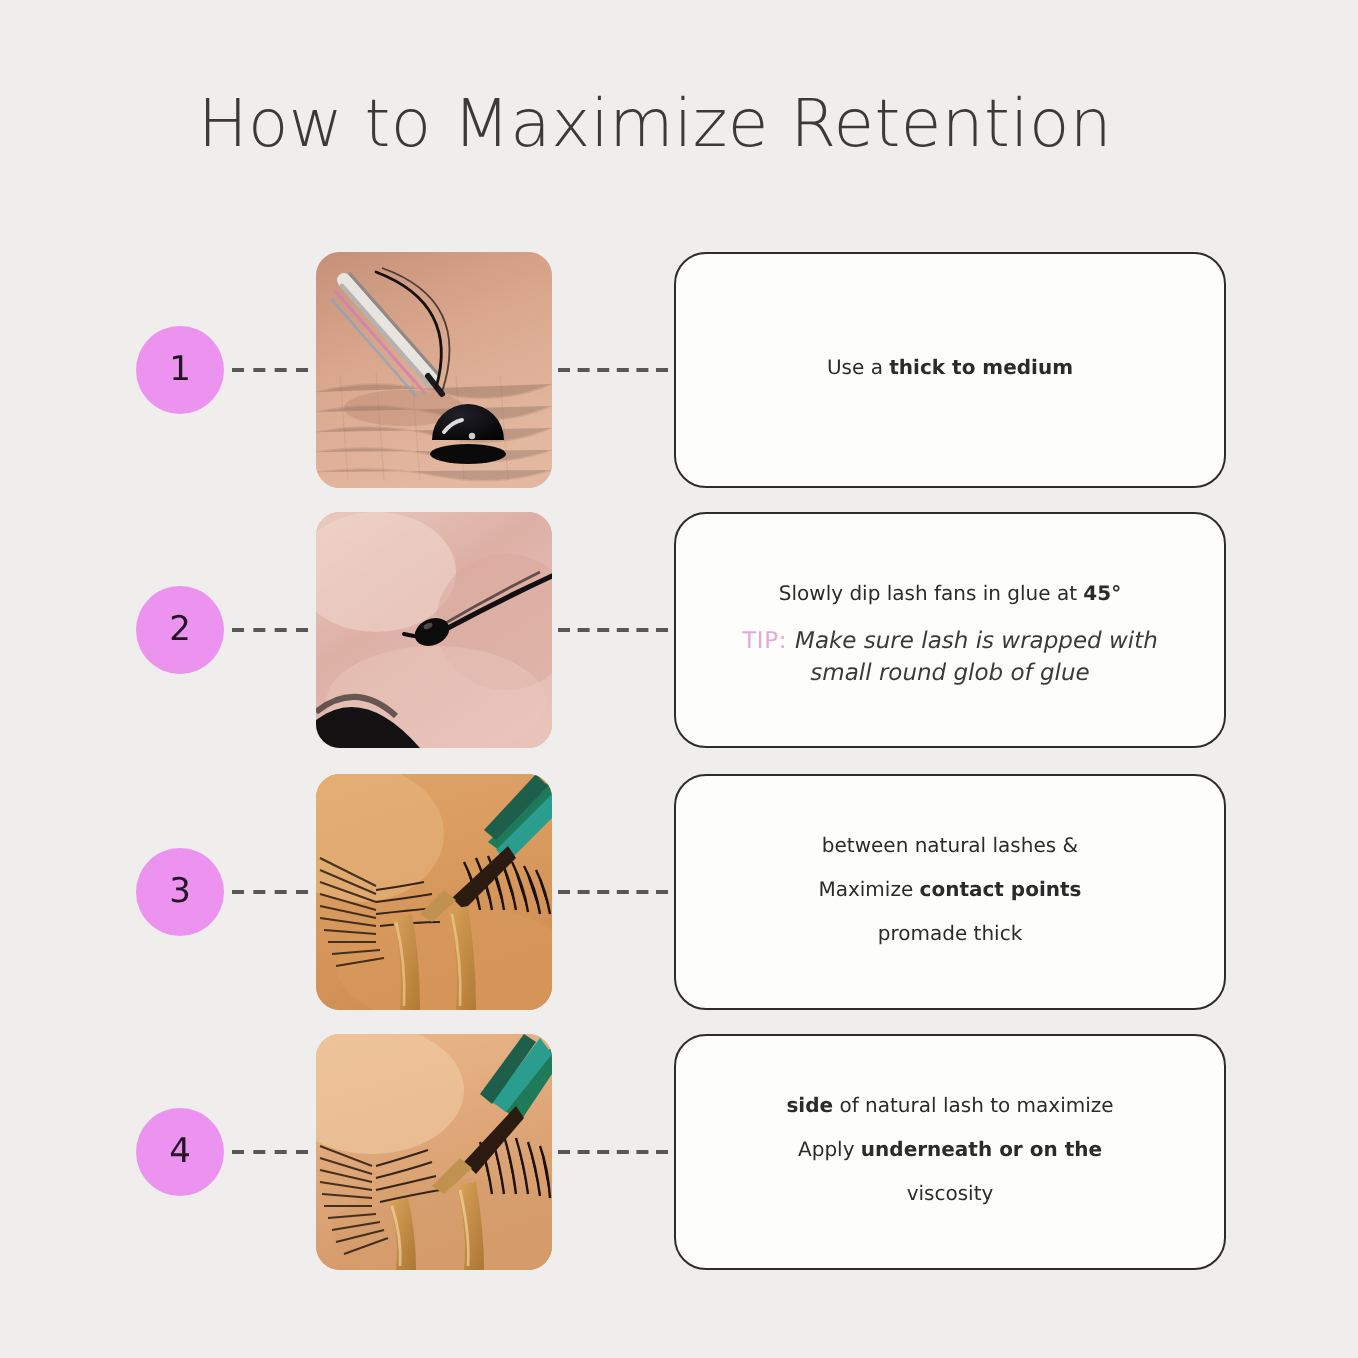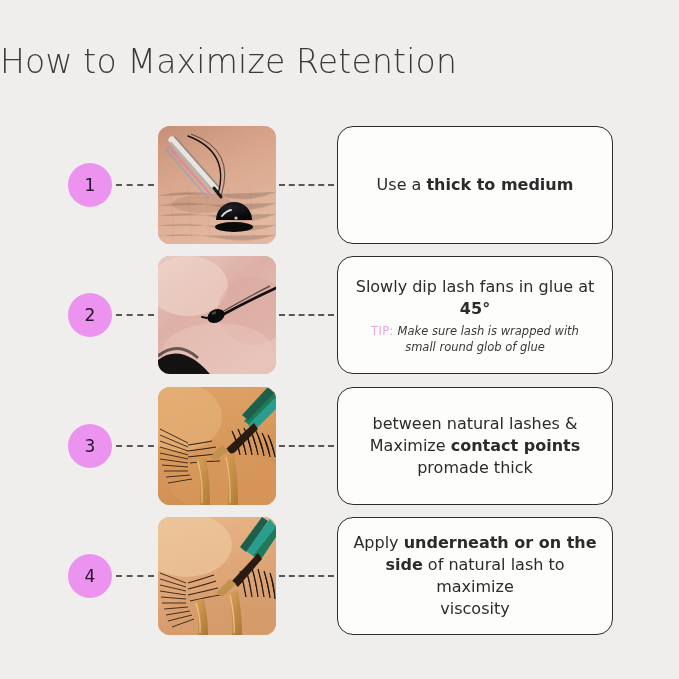--- a/index.html
+++ b/index.html
@@ -20,21 +20,21 @@
     height: 679px;
     background: #efeeec;
   }
 
   
   .title {
     position: absolute;
     left: 0;
     top: 42px;
     width: 655px;
-    text-align: left;
+    text-align: center;
     font-size: 33px;
     font-weight: 300;
     letter-spacing: 0.2px;
     color: #3a3a3a;
     font-family: "DejaVu Sans", sans-serif;
     white-space: nowrap;
   }
 
   
   .row {
@@ -101,21 +101,21 @@
     border-radius: 16px;
     background: #fdfdfc;
     display: flex;
     flex-direction: column;
     align-items: center;
     justify-content: center;
     padding: 6px 14px;
   }
   .card-line {
     text-align: center;
-    font-size: 16px;
+    font-size: 10px;
     line-height: 22px;
     color: #2b2b2b;
     font-family: "DejaVu Sans", sans-serif;
     font-weight: 400;
   }
   .card-line b { font-weight: 700; }
   .tip-block {
     margin-top: 3px;
     text-align: center;
   }
@@ -358,24 +358,24 @@
         <path d="M72 62 L58 76 L64 80 L78 67 Z" fill="#c0914f"></path>
         <path d="M36 84 Q42 100 40 118 L50 118 Q50 100 46 82 Z" fill="url(#tw4)"></path>
         <path d="M70 76 Q76 98 74 118 L84 118 Q84 98 80 74 Z" fill="url(#tw4)"></path>
         <path d="M38 86 Q43 102 42 116" stroke="#f3d2a0" stroke-width="1.4" fill="none" opacity="0.7"></path>
         <path d="M72 78 Q77 100 76 116" stroke="#f3d2a0" stroke-width="1.4" fill="none" opacity="0.7"></path>
       </svg>
     </div>
     <div class="dash dash-right"></div>
     <div class="card">
       <div class="card-line">
+        <span></span><b>side</b><span> of natural lash to maximize</span>
+      </div>
+      <div class="card-line">
         <span>Apply </span><b>underneath or on the</b><span></span>
       </div>
       <div class="card-line">
-        <span></span><b>side</b><span> of natural lash to maximize</span>
-      </div>
-      <div class="card-line">
         <span>viscosity</span><b></b><span></span>
       </div>
     </div>
   </div>
 
 </div>
 
 </body></html>

